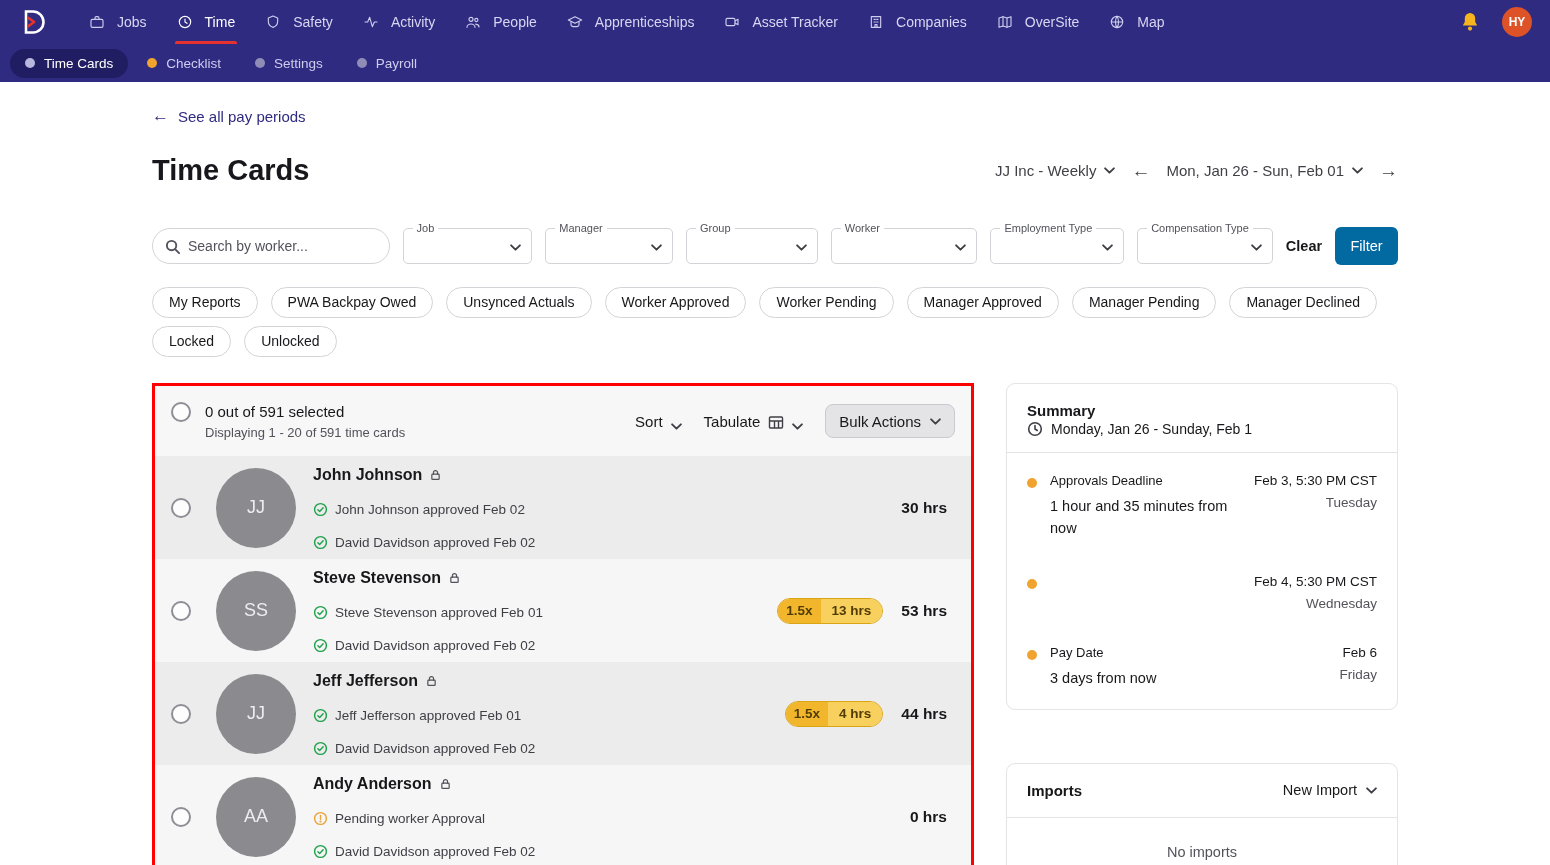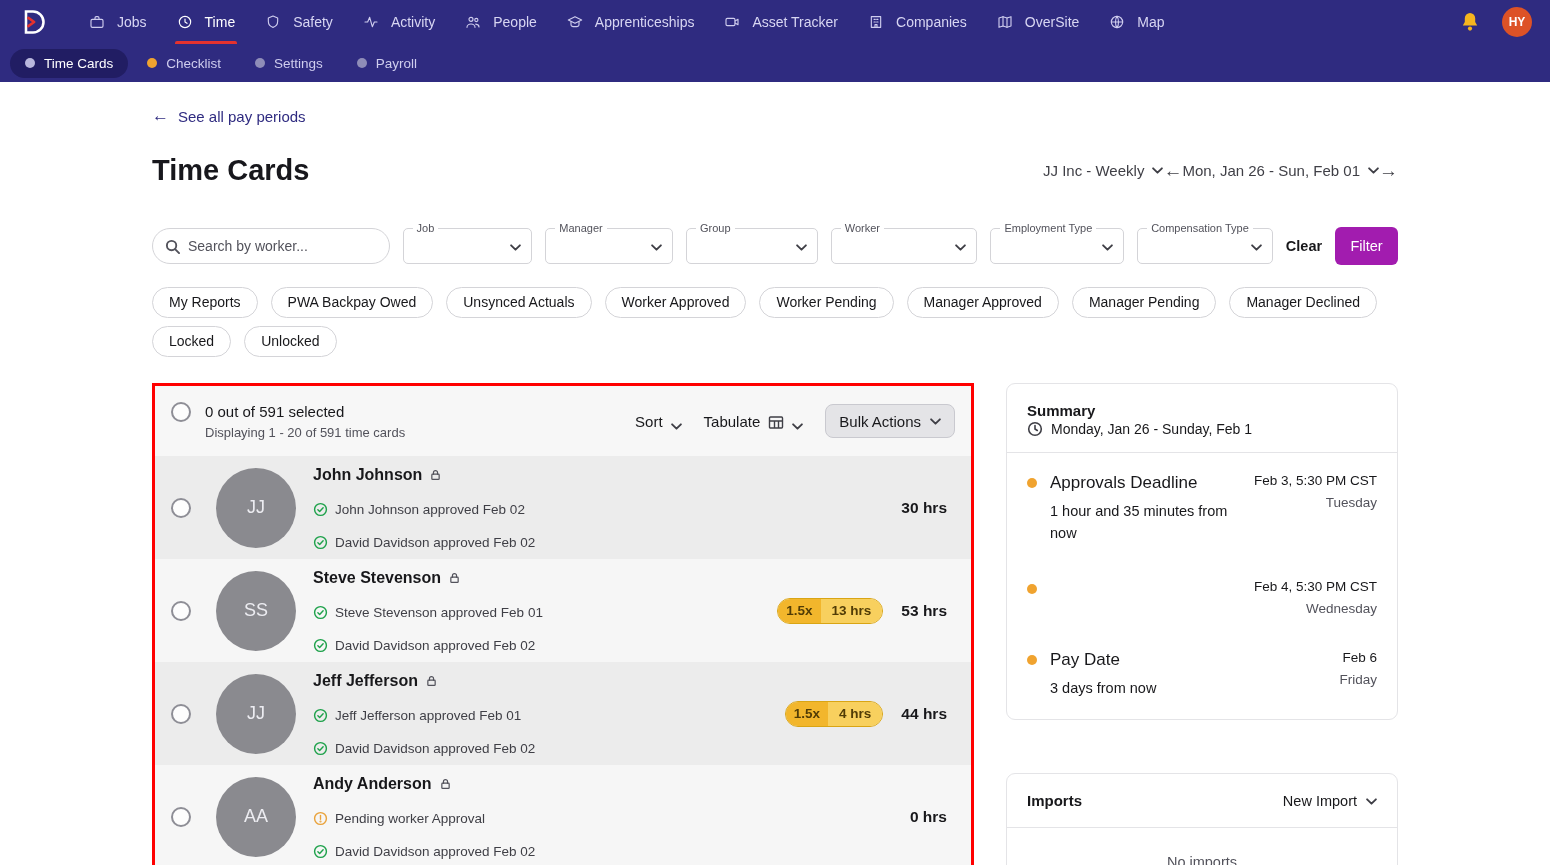--- a/index.html
+++ b/index.html
@@ -26,36 +26,36 @@
   .dot-gray{background:#b9b7dd}
   .dot-amber{background:#f0a32f}
   .dot-muted{background:#8f8db8}
 
   
   .page{width:1246px;margin:0 auto;padding-top:12px}
   .backlink{display:inline-flex;align-items:center;gap:9px;color:#2f2b80;font-size:15px;margin-top:12px;cursor:pointer}
   .backlink .arr{font-size:17px}
   .title-row{display:flex;align-items:center;justify-content:space-between;margin-top:28px}
   .page-title{font-size:29px;font-weight:bold;color:#17171c}
-  .period-controls{display:flex;align-items:center;font-size:15px;color:#3f3f46}
+  .period-controls{display:flex;align-items:center;gap:16px;font-size:15px;color:#3f3f46}
   .selector{display:flex;align-items:center;gap:8px;cursor:pointer}
   .chev{width:11px;height:7px;stroke:#3f3f46;fill:none;stroke-width:1.7;stroke-linecap:round;stroke-linejoin:round;flex:none}
   .nav-arrow{font-size:19px;color:#3f3f46;cursor:pointer}
 
   
   .filter-row{display:flex;align-items:center;gap:13px;margin-top:40px}
   .search{width:238px;height:36px;border:1px solid #d4d4d8;border-radius:18px;display:flex;align-items:center;padding:0 12px;gap:8px;background:#fff}
   .search svg{width:15px;height:15px;stroke:#52525b;fill:none;stroke-width:2;stroke-linecap:round;flex:none}
   .search input{border:none;outline:none;font-size:14px;width:100%;font-family:"Liberation Sans",sans-serif;color:#18181b;background:transparent}
   .search input::placeholder{color:#52525b}
   .dd{position:relative;height:36px;border:1px solid #d4d4d8;border-radius:5px;background:#fff;cursor:pointer}
   .dd-label{position:absolute;top:-7px;left:9px;background:#fff;padding:0 4px;font-size:11px;color:#52525b;white-space:nowrap}
   .dd .chev{position:absolute;right:10px;top:15px}
   .clear-btn{margin-left:auto;font-size:14.5px;font-weight:bold;color:#18181b;background:none;border:none;cursor:pointer;font-family:"Liberation Sans",sans-serif}
-  .filter-btn{width:63px;height:38px;background:#a21caf;color:#fff;border:none;border-radius:6px;font-size:14.5px;cursor:pointer;font-family:"Liberation Sans",sans-serif}
+  .filter-btn{width:63px;height:38px;background:#0369a1;color:#fff;border:none;border-radius:6px;font-size:14.5px;cursor:pointer;font-family:"Liberation Sans",sans-serif}
 
   
   .chips{display:flex;flex-wrap:wrap;gap:8px 13px;margin-top:22px}
   .chip{height:31px;line-height:29px;border:1px solid #d4d4d8;border-radius:16px;padding:0 16px;font-size:14px;color:#18181b;background:#fff;cursor:pointer;white-space:nowrap}
 
   
   .content{display:flex;gap:32px;margin-top:26px;align-items:flex-start}
 
   
   .red-box{width:822px;border:3px solid #ff0000;flex:none}
@@ -93,28 +93,28 @@
   .card-head{padding:18px 20px 15px}
   .card-title{font-size:15px;font-weight:bold;color:#18181b}
   .period-line{display:flex;align-items:center;gap:8px;margin-top:2px;font-size:14px;color:#18181b}
   .clk{width:16px;height:16px;stroke:#3f3f46;fill:none;stroke-width:1.6;stroke-linecap:round;flex:none}
   .divider{border-top:1px solid #e4e4e7}
   .card-body{padding:20px}
   .sum-item{display:flex;align-items:flex-start}
   .sum-item + .sum-item{margin-top:34px}
   .bullet{width:10px;height:10px;border-radius:50%;background:#f0a32f;margin-top:5px;flex:none}
   .sum-left{margin-left:13px;width:198px}
-  .sum-label{font-size:17px;color:#18181b}
+  .sum-label{font-size:13px;color:#18181b}
   .sum-sub{font-size:14.5px;color:#18181b;margin-top:7px;line-height:1.55}
   .sum-right{margin-left:auto;text-align:right}
   .sum-when{font-size:13.5px;color:#18181b}
   .sum-day{font-size:13.5px;color:#52525b;margin-top:7px}
 
   .imports-card{margin-top:53px}
-  .imports-head{display:flex;align-items:flex-end;justify-content:space-between;padding:18px 20px}
+  .imports-head{display:flex;align-items:flex-start;justify-content:space-between;padding:18px 20px}
   .new-import{display:flex;align-items:center;gap:9px;font-size:14.5px;color:#18181b;cursor:pointer}
   .imports-empty{padding:26px 20px;text-align:center;font-size:14.5px;color:#52525b}
 </style>
 </head>
 <body>
 
 <div class="topnav">
   <div class="logo">
     <svg viewBox="0 0 24 24" width="28" height="28">
         <path d="M6 3h6a9 9 0 0 1 0 18H6z" fill="none" stroke="#fff" stroke-width="2.2"></path>

